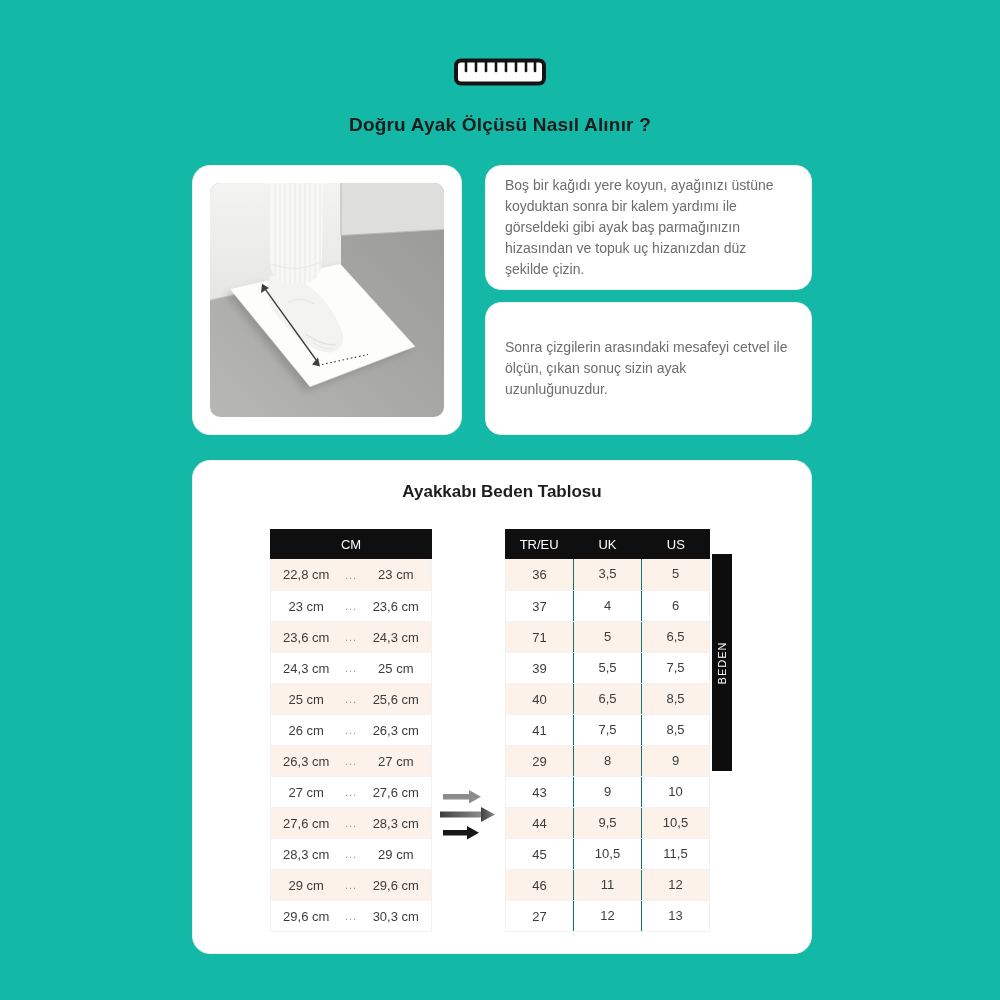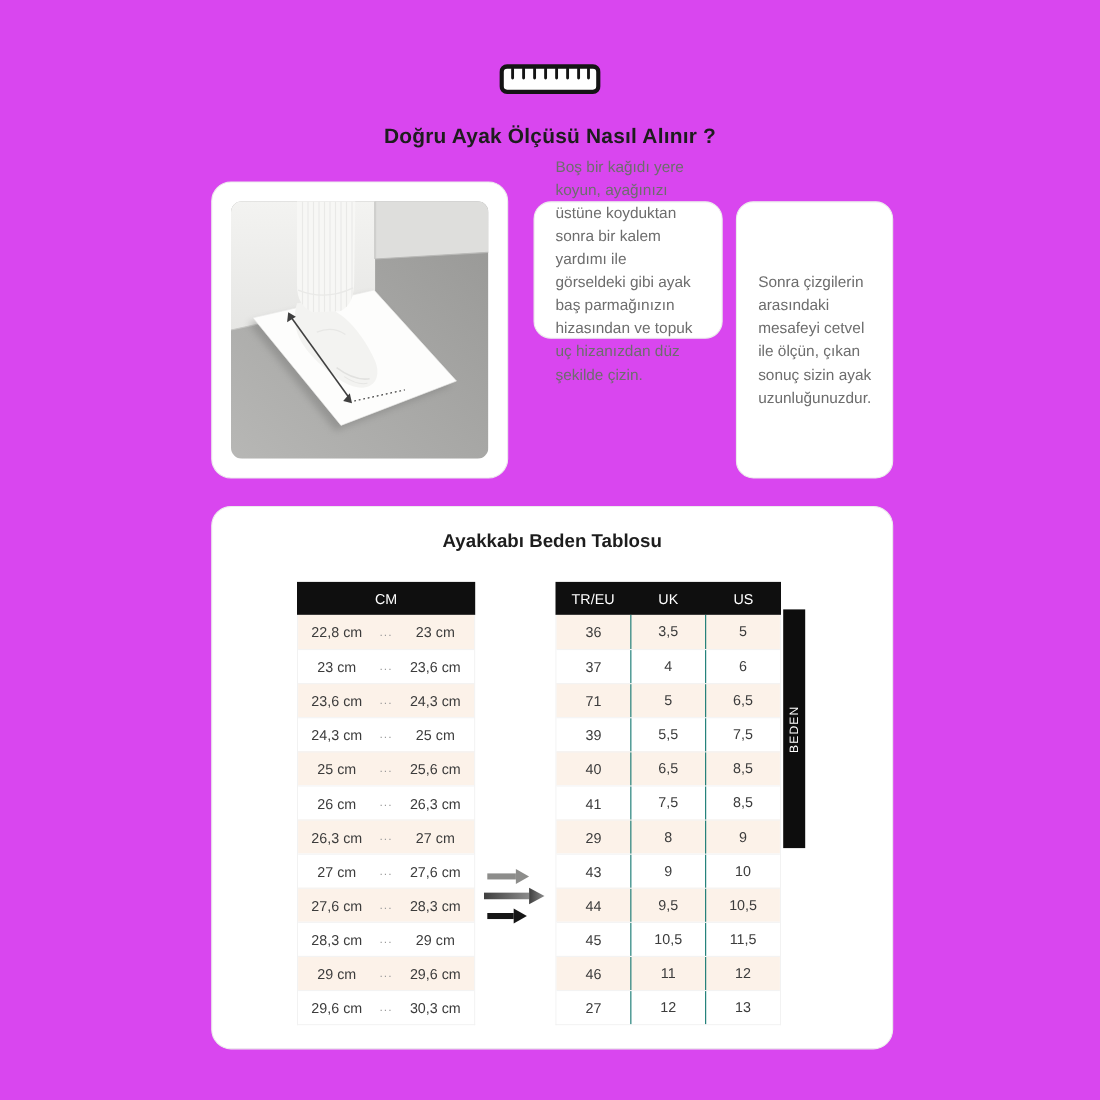--- a/index.html
+++ b/index.html
@@ -1,30 +1,30 @@
 <!DOCTYPE html>
 <html><head>
 <meta charset="utf-8">
 <style>
   * { margin:0; padding:0; box-sizing:border-box; }
   html,body { background:#fff; }
   .page {
-    position:relative; width:1000px; height:1000px; background:#d946ef;
+    position:relative; width:1000px; height:1000px; background:#14b8a6;
     font-family:"Liberation Sans", sans-serif; color:#1c1c1c; overflow:hidden;
   }
   
   .ruler-wrap { position:absolute; top:58px; left:0; width:100%; display:flex; justify-content:center; }
   .page-title { position:absolute; top:114px; left:0; width:100%; text-align:center;
     font-size:19px; font-weight:700; letter-spacing:.2px; color:#1d1d1d; }
   
   .intro { position:absolute; top:165px; left:192px; width:620px; height:270px; display:flex; gap:23px; }
   .photo-card { width:270px; height:270px; border:1px solid #ececec; border-radius:18px;
     padding:17px; flex:none; background:#fff; }
   .photo-card svg { display:block; width:100%; height:100%; border-radius:10px; }
-  .steps { flex:1; display:flex; flex-direction:row; gap:12px;margin-top:18px; }
+  .steps { flex:1; display:flex; flex-direction:column; gap:12px; }
   .step-box { border:1px solid #ececec; border-radius:16px; background:#fff;
     padding:16px 19px; display:flex; align-items:center;
     color:#6d6d6d; font-size:14px; line-height:21px; }
   .step-box.first { height:125px; }
   .step-box.second { flex:1; }
   
   .chart-card { position:absolute; top:460px; left:192px; width:620px; height:494px;
     border:1px solid #ececec; border-radius:18px; background:#fff; }
   .chart-title { padding-top:21px; text-align:center; font-size:17px; font-weight:700; color:#1d1d1d; }
   .tables { position:absolute; top:68px; left:0; width:100%; display:flex;

